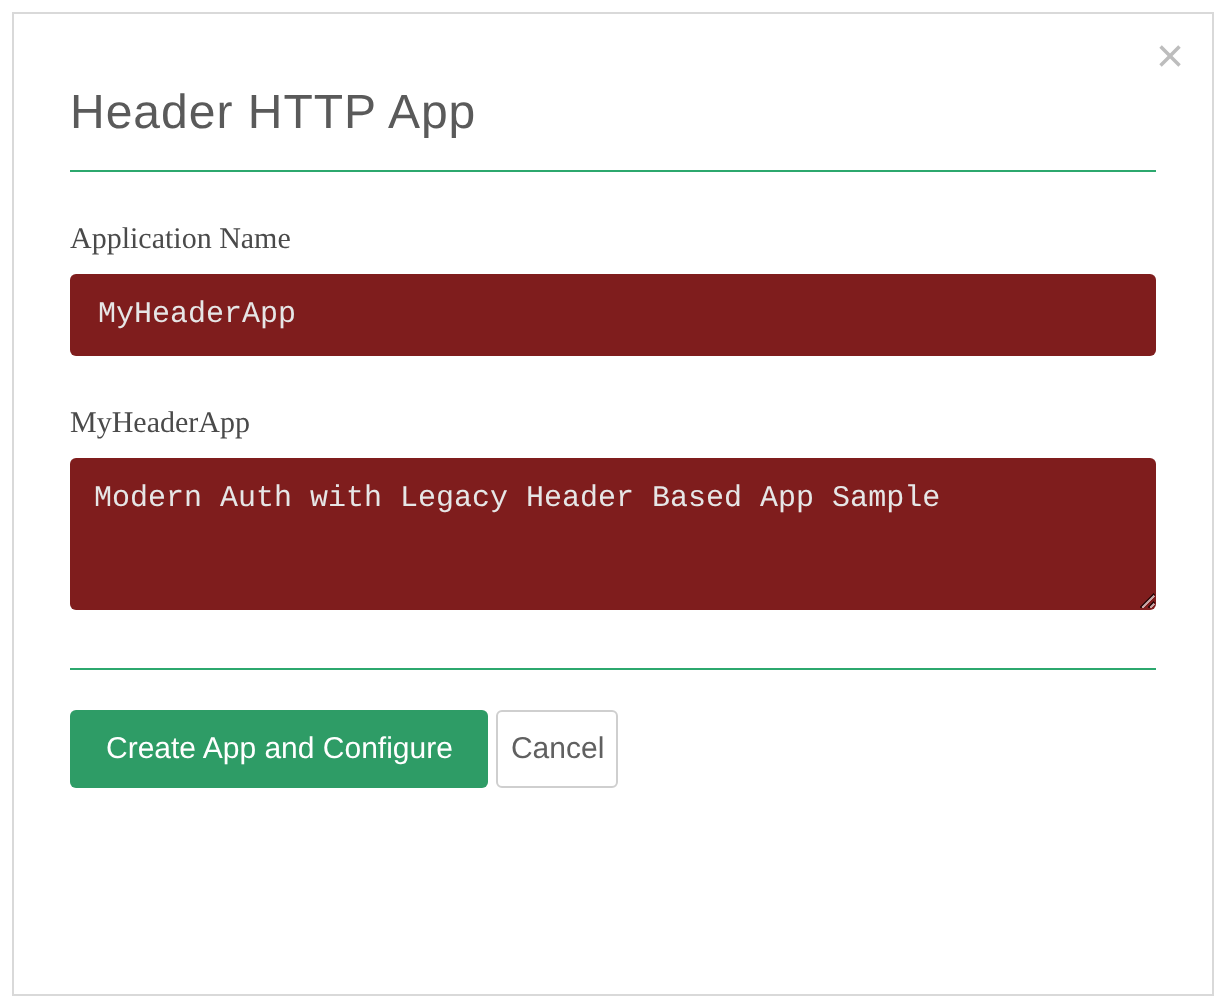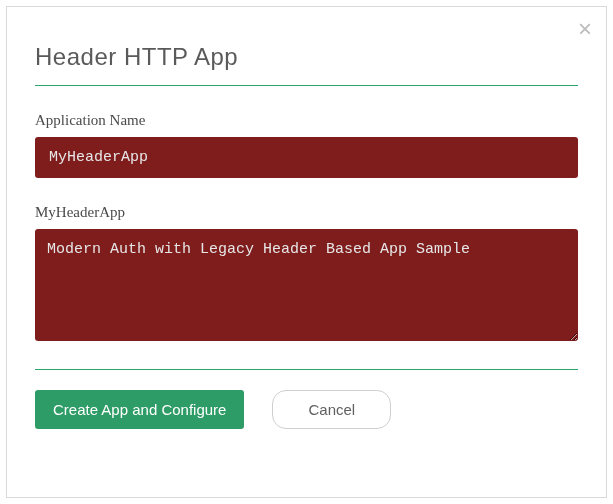--- a/index.html
+++ b/index.html
@@ -62,56 +62,56 @@
       background: #7f1d1d;
       color: #e6e6e6;
       border: none;
       border-radius: 3px;
       padding: 12px 14px;
       font-size: 15px;
       font-family: Liberation Mono, monospace;
       outline: none;
     }
     textarea.dark-input {
-      height: 112px;
+      height: 76px;
       resize: both;
       padding-left: 12px;
     }
     .hint {
       margin-top: 8px;
       color: #9b9b9b;
       font-size: 17px;
     }
     .divider {
       border: none;
       border-top: 1px solid #2ca86e;
       margin-top: 24px;
       margin-bottom: 20px;
     }
     .footer {
       display: flex;
-      gap: 28px;
+      gap: 4px;
       align-items: center;
     }
     .btn-primary {
       background: #2e9c66;
       color: #fff;
       border: none;
       border-radius: 3px;
       padding: 11px 18px;
       font-size: 15px;
       cursor: pointer;
       font-family: inherit;
     }
     .btn-secondary {
       background: #fff;
       color: #606060;
       border: 1px solid #cfcfcf;
-      border-radius: 14px;
-      padding: 10px 35px;
+      border-radius: 3px;
+      padding: 10px 6px;
       font-size: 15px;
       cursor: pointer;
       font-family: inherit;
     }
   </style>
 </head>
 <body>
 
 <div class="modal">
 

